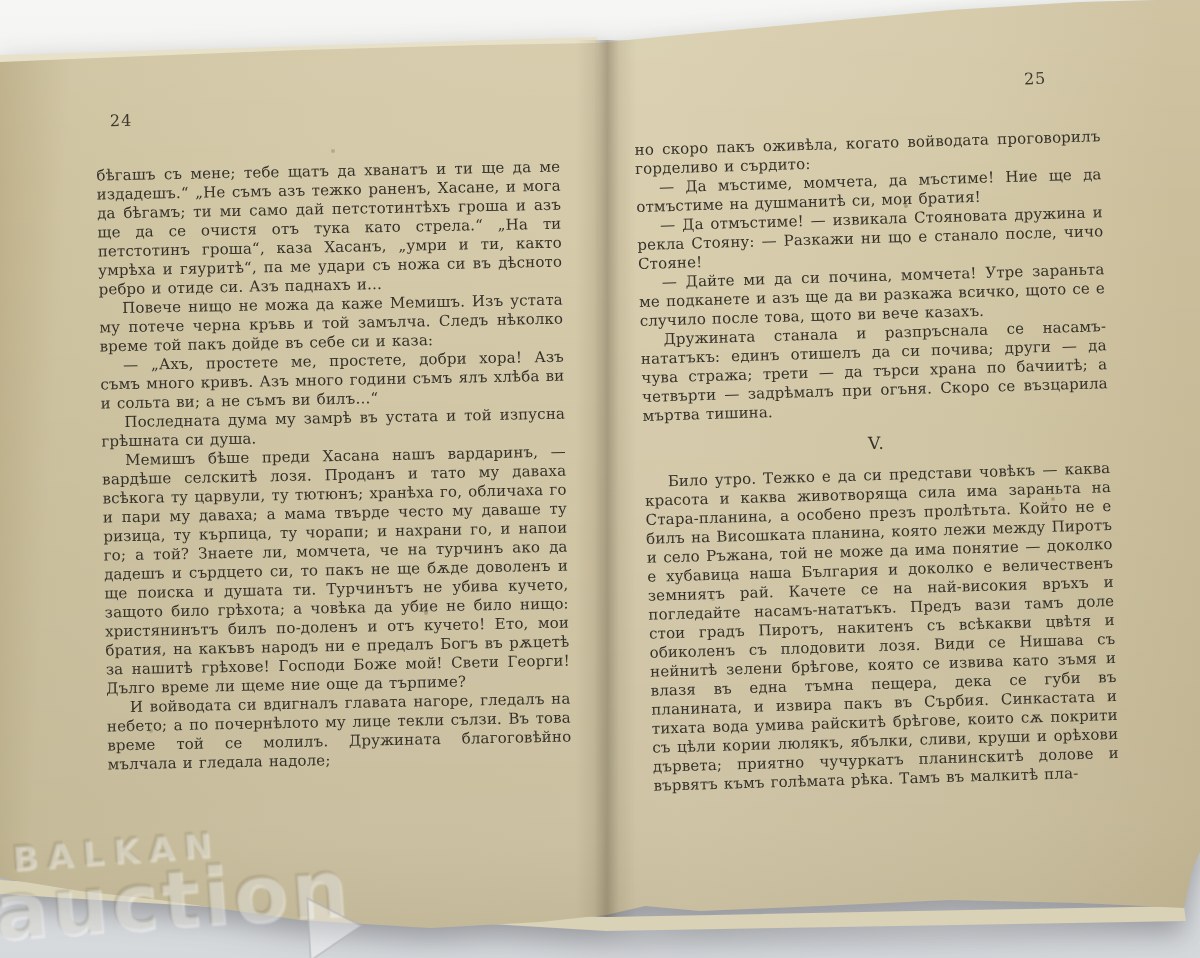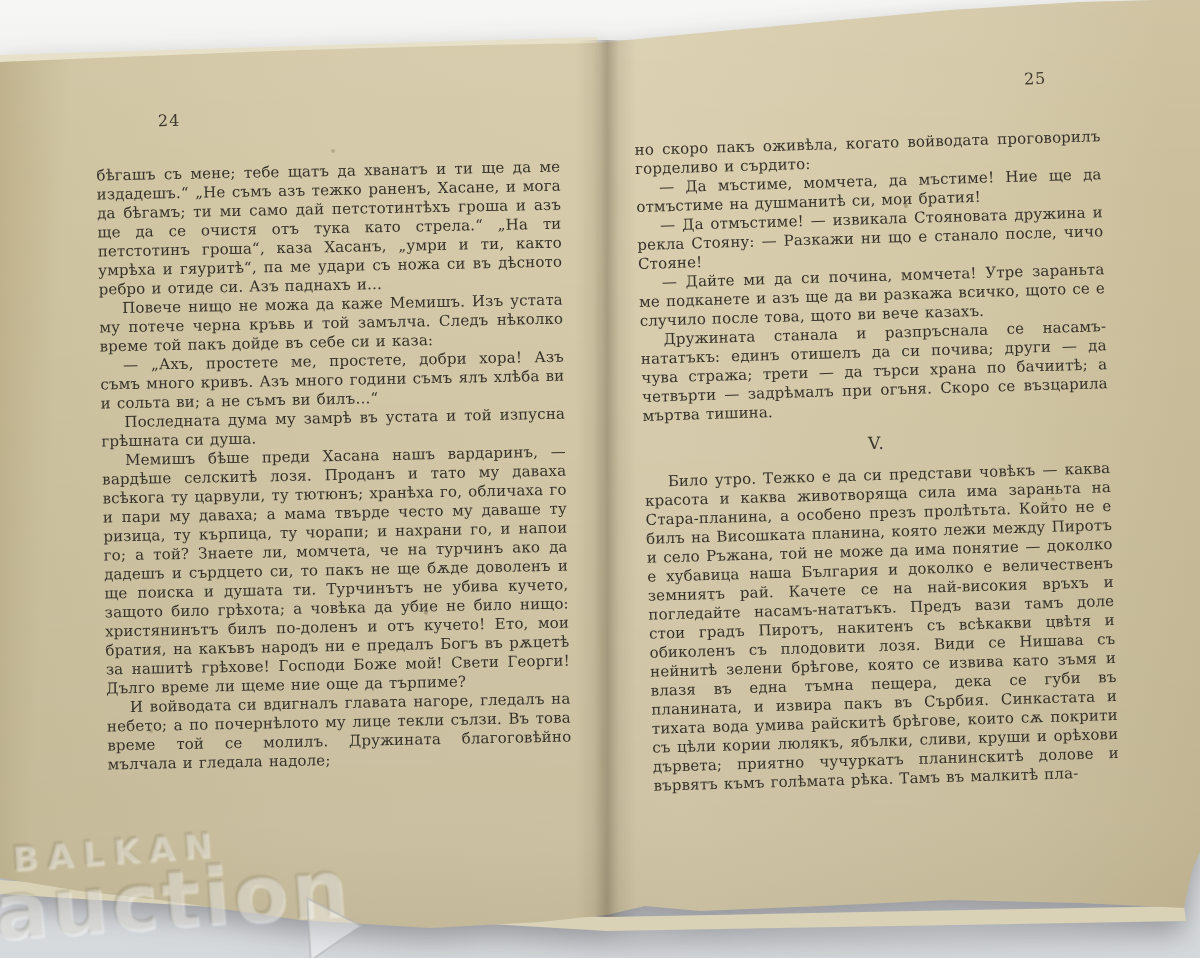--- a/index.html
+++ b/index.html
@@ -36,21 +36,21 @@
   }
   .speckles {
     position:absolute; left:0; top:0; width:2px; height:2px; border-radius:50%; z-index:2;
     background:transparent;
     box-shadow: 210px 305px 0 1px rgba(92,76,48,0.35), 425px 612px 0 1px rgba(92,76,48,0.30),
                 905px 205px 0 1px rgba(92,76,48,0.35), 712px 598px 0 1px rgba(92,76,48,0.28),
                 1052px 498px 0 1px rgba(92,76,48,0.30), 332px 150px 0 1px rgba(92,76,48,0.25),
                 990px 760px 0 1px rgba(92,76,48,0.30), 150px 730px 0 1px rgba(92,76,48,0.25);
   }
   .pagenum { position:absolute; z-index:3; font-size:16px; color:#3e392f; letter-spacing:1px; }
-  .pn-left  { left:110px; top:111px; transform:rotate(-1deg);margin-left:48px; }
+  .pn-left  { left:110px; top:111px; transform:rotate(-1deg); }
   .pn-right { left:1024px; top:69px; transform:rotate(-2deg); }
   .textblock {
     position:absolute; z-index:3; color:#35312a; font-size:15px; line-height:19px;
     text-align:justify; word-spacing:0.07em; letter-spacing:0.01em;
   }
   .textblock p { margin:0; text-indent:1.55em; }
   .textblock p.no-indent { text-indent:0; }
   .tb-left  { left:102px; top:162px; width:464px; transform:rotate(-1.1deg); }
   .tb-right { left:644px; top:134px; width:466px; transform:rotate(-1.7deg); }
   .section-heading { margin:15px 0 13px; text-align:center; font-weight:normal; font-size:17px; letter-spacing:1px; }

